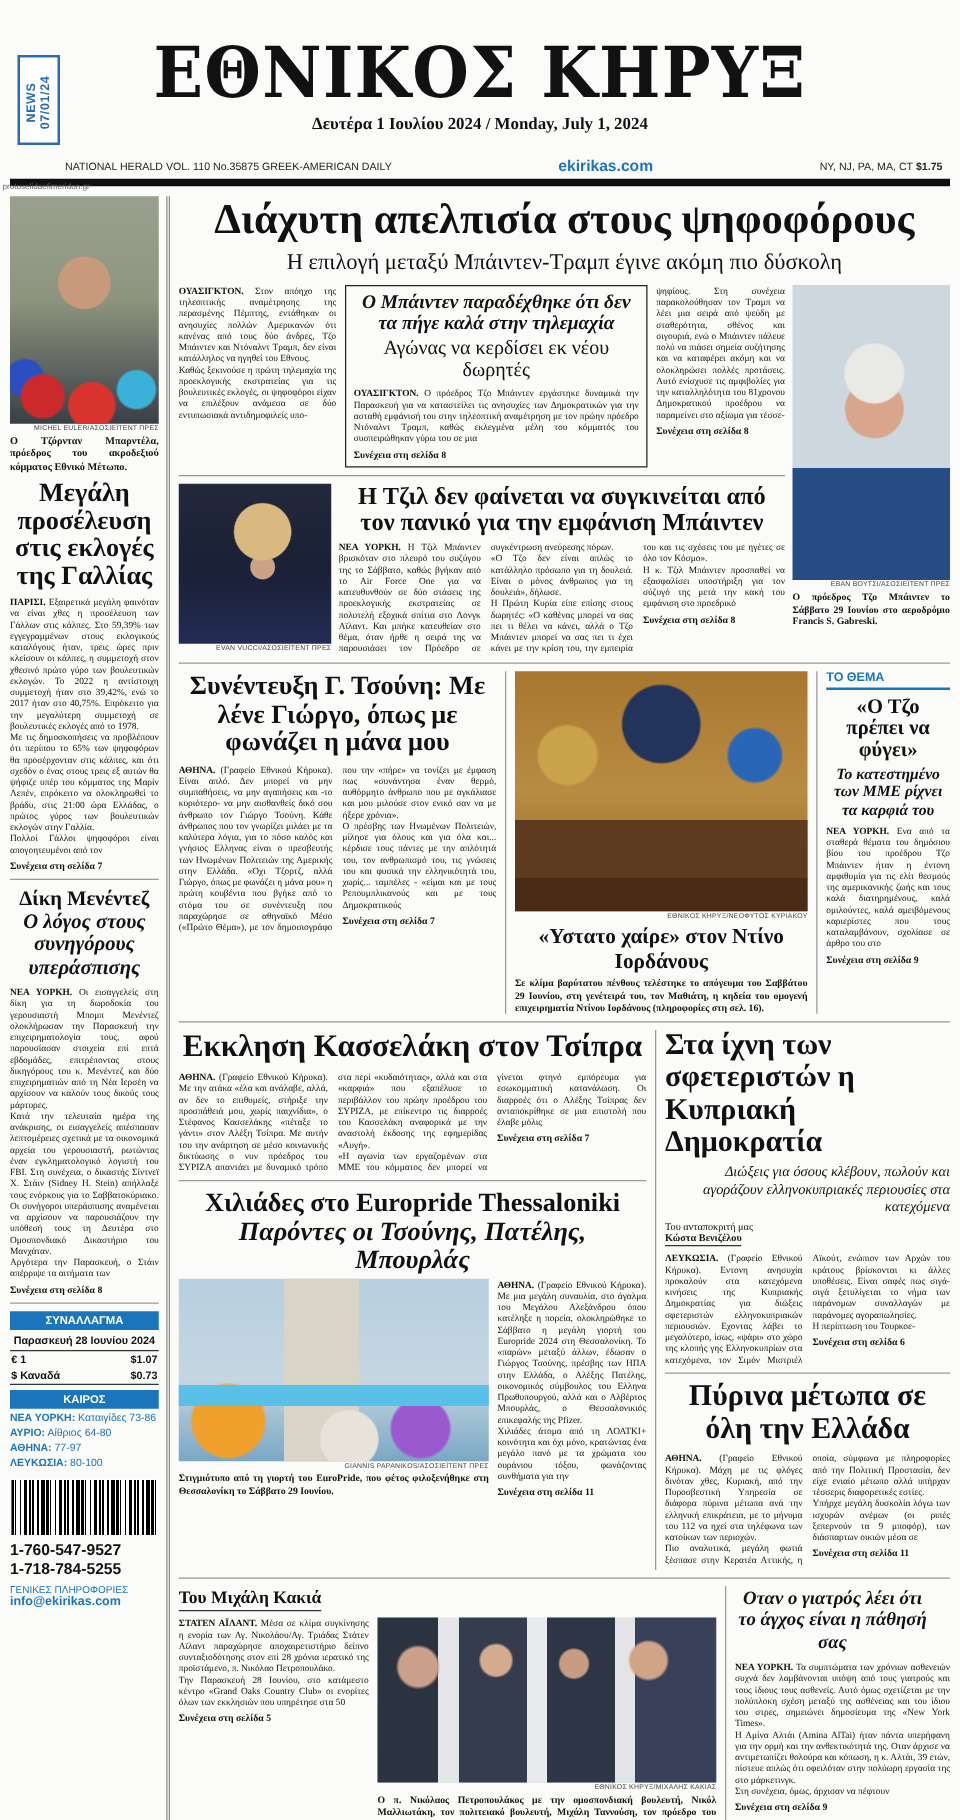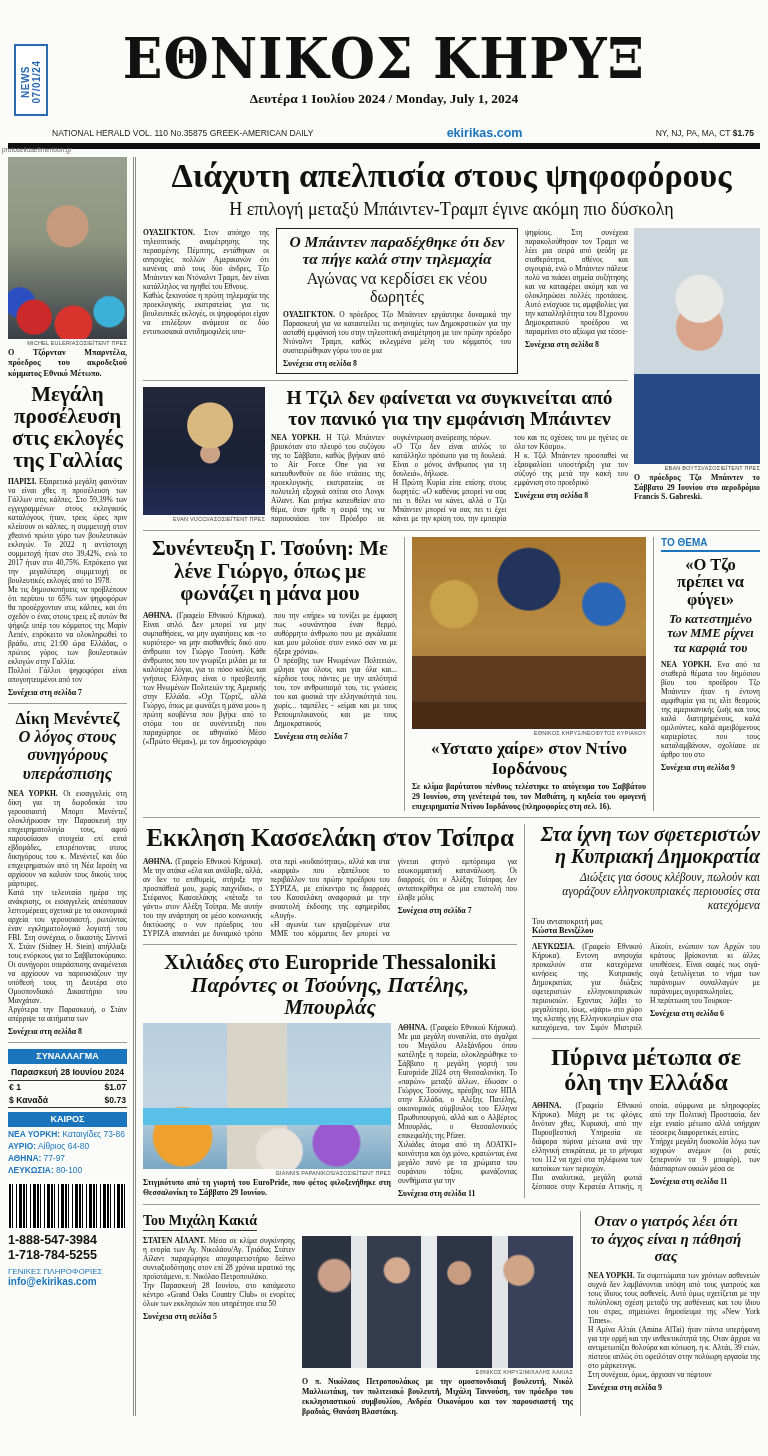--- a/index.html
+++ b/index.html
@@ -128,21 +128,21 @@
   
   .band4 { display:flex; }
   .b4-left { width:382px; flex:none; border-right:1px solid #999; padding-right:7px; }
   .kas-h { font-size:25px; font-weight:bold; text-align:center; margin-bottom:5px; }
   .ep-h1 { font-size:21px; font-weight:bold; text-align:center; line-height:1.05; }
   .ep-h2 { font-size:21px; font-weight:bold; font-style:italic; text-align:center; line-height:1.05; margin:1px 0 5px 0; }
   .ep-row { display:flex; gap:7px; }
   .ep-photo-wrap { width:248px; flex:none; }
   .ep-col { flex:1; min-width:0; }
   .b4-right { flex:1; min-width:0; padding-left:7px; }
-  .cy-h { font-size:20px; font-weight:bold; text-align:right; line-height:1.08;font-style:italic; }
+  .cy-h { font-size:24px; font-weight:bold; text-align:left; line-height:1.08; }
   .cy-sub { font-size:11.5px; font-style:italic; text-align:right; line-height:1.2; margin:4px 0; }
   .byline { text-align:left; font-size:8.2px; margin:2px 0 5px 0; }
   .byline .by2 { font-weight:bold; display:inline-block; border-bottom:1px solid #333; padding-bottom:1px; }
   .fire-h { font-size:24px; font-weight:bold; text-align:center; line-height:1.05; margin:4px 0 6px 0; }
 
   
   .band5 { display:flex; }
   .dinner { width:438px; flex:none; border-right:1px solid #999; padding-right:7px; }
   .dn-h { font-size:19px; font-weight:bold; text-align:center; line-height:1.15; margin-bottom:4px; }
   .dn-byline { font-weight:bold; font-size:14px; display:inline-block; border-bottom:1px solid #333; padding-bottom:1px; margin-bottom:5px; }
@@ -221,21 +221,21 @@
       <section class="wx">
         <div class="fx-head">ΚΑΙΡΟΣ</div>
         <div class="wx-line"><span class="wl">ΝΕΑ ΥΟΡΚΗ:</span> <span>Καταιγίδες 73-86</span></div>
         <div class="wx-line"><span class="wl">ΑΥΡΙΟ:</span> <span>Αίθριος 64-80</span></div>
         <div class="wx-line"><span class="wl">ΑΘΗΝΑ:</span> <span>77-97</span></div>
         <div class="wx-line"><span class="wl">ΛΕΥΚΩΣΙΑ:</span> <span>80-100</span></div>
       </section>
 
       <div class="barcode"></div>
 
-      <div class="phone">1-888-547-3984</div>
+      <div class="phone">1-760-547-9527</div>
       <div class="phone">1-718-784-5255</div>
       <div class="geninfo">ΓΕΝΙΚΕΣ ΠΛΗΡΟΦΟΡΙΕΣ</div>
       <div class="email">info@ekirikas.com</div>
     </aside>
 
     <main class="main">
 
       <h1 class="lead-h">Διάχυτη απελπισία στους ψηφοφόρους</h1>
       <div class="lead-sub">Η επιλογή μεταξύ Μπάιντεν-Τραμπ έγινε ακόμη πιο δύσκολη</div>
 

